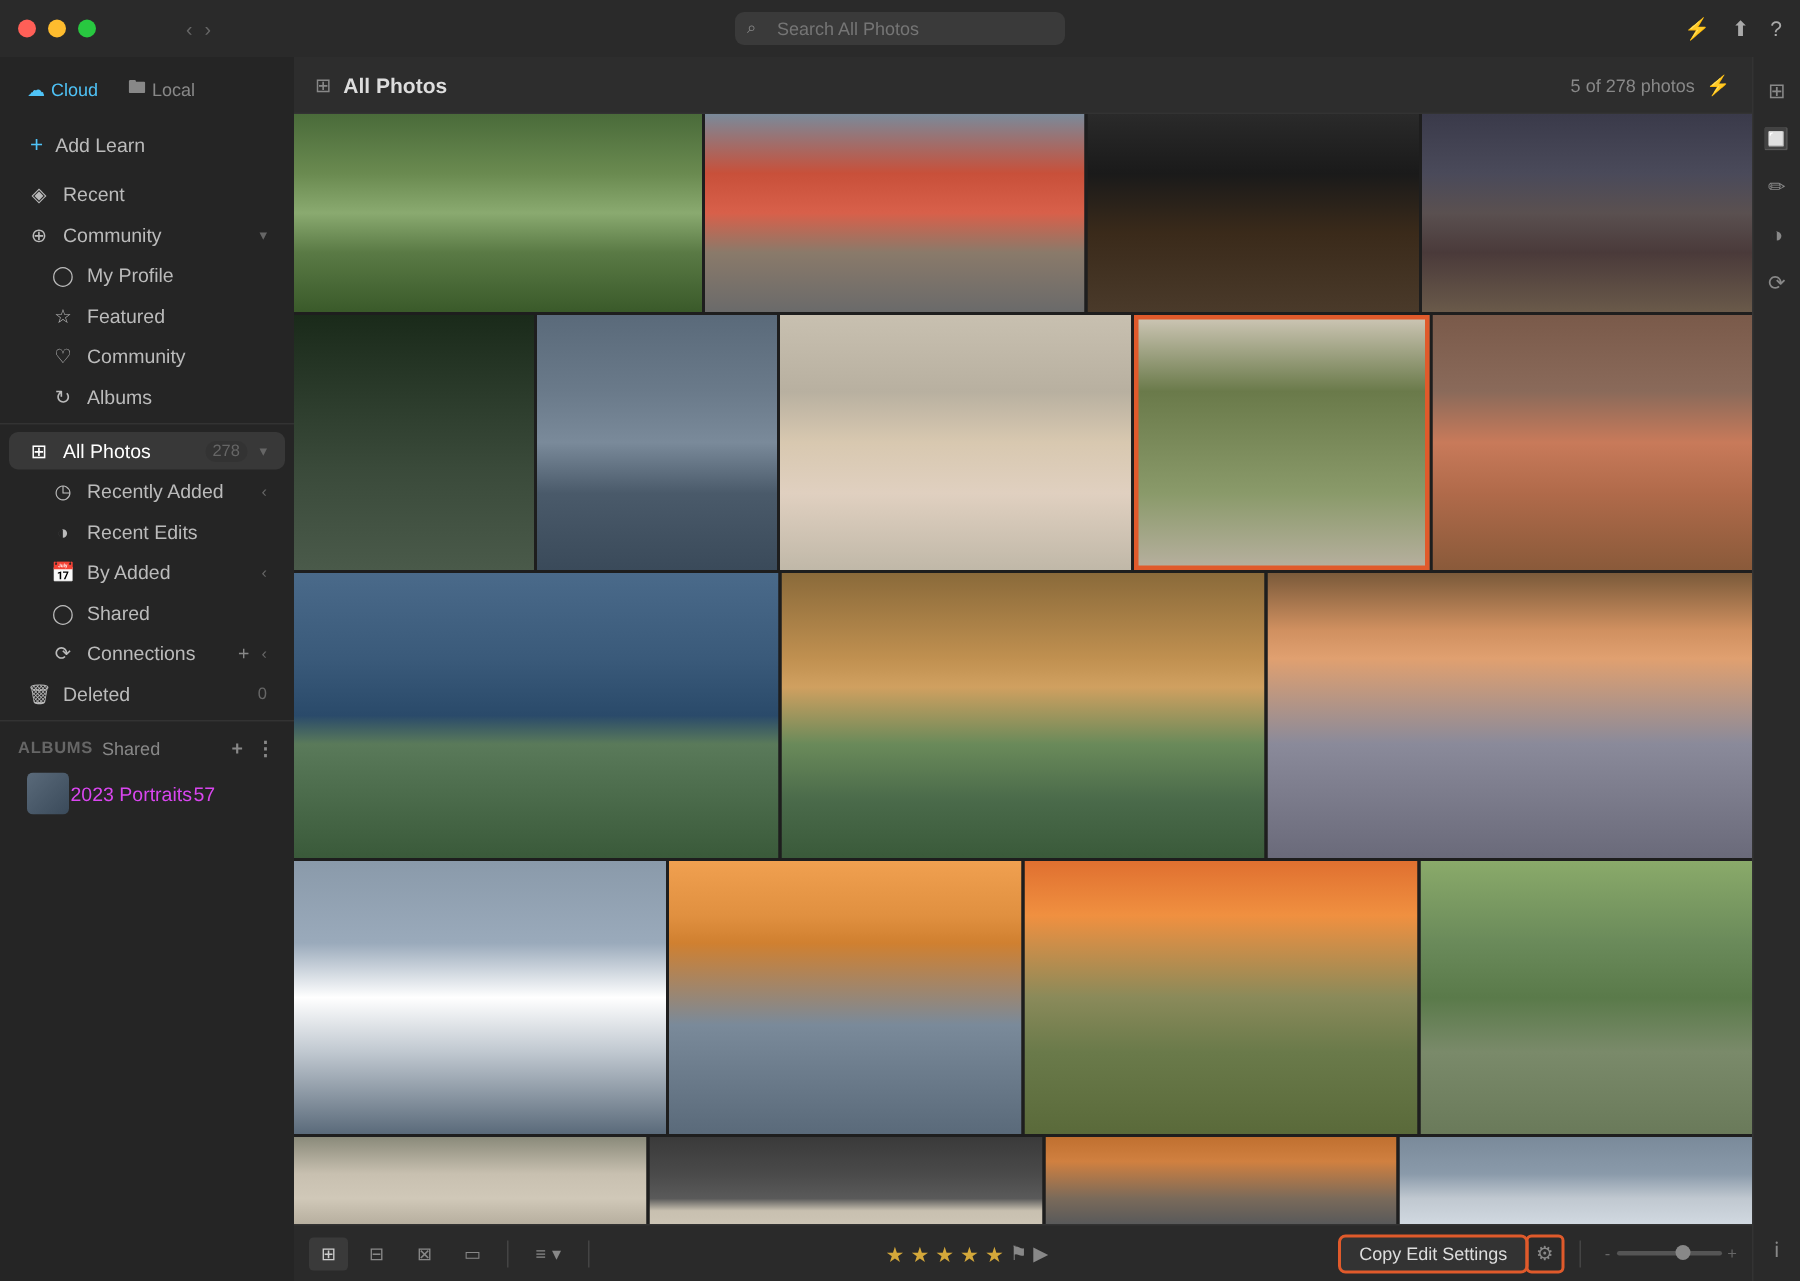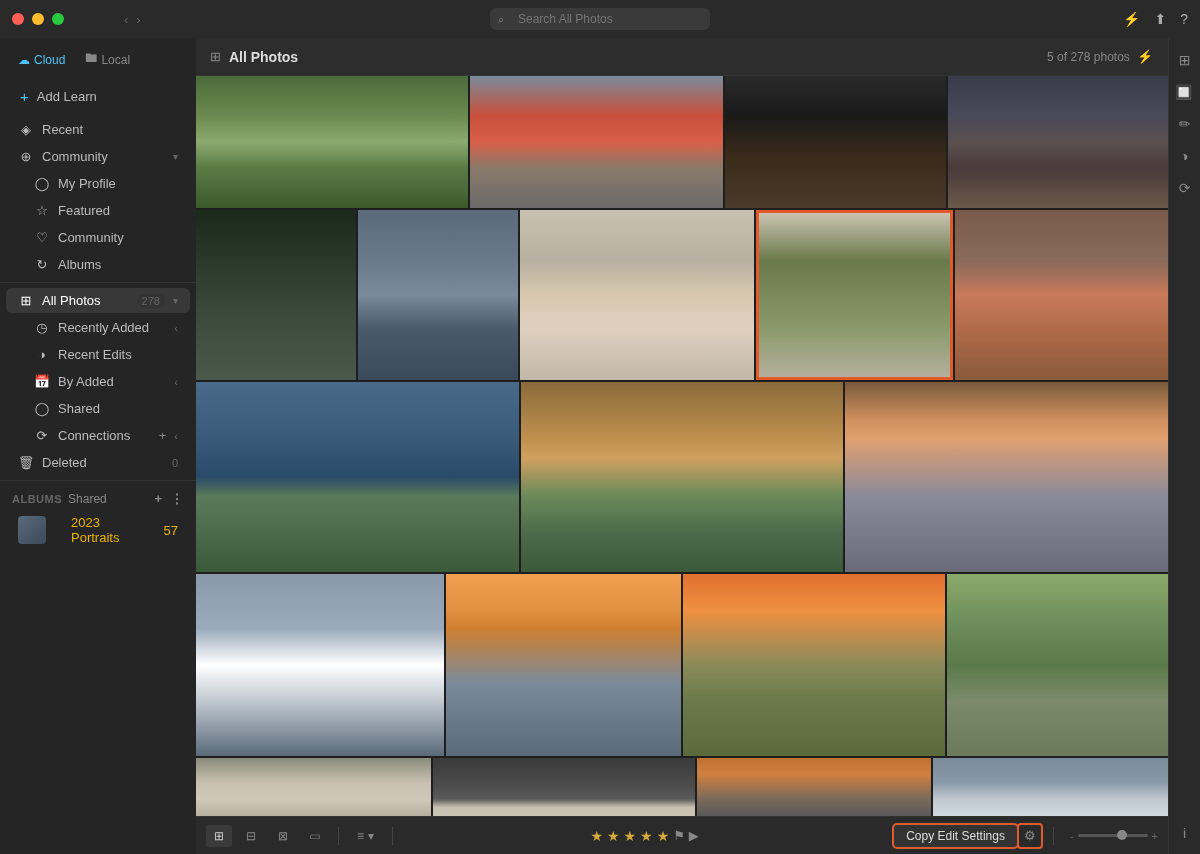--- a/index.html
+++ b/index.html
@@ -176,22 +176,22 @@
       background: #333;
       margin: 4px 0;
     }
 
     .album-item {
       display: flex;
       align-items: center;
       padding: 5px 12px;
       cursor: pointer;
       font-size: 13px;
-      color: #eab308;
-      gap: 25px;
+      color: #d946ef;
+      gap: 1px;
       margin: 1px 6px;
       border-radius: 6px;
     }
     .album-thumb {
       width: 28px;
       height: 28px;
       border-radius: 4px;
       background: linear-gradient(135deg, #4a4a4a, #2a2a2a);
       overflow: hidden;
       flex-shrink: 0;

